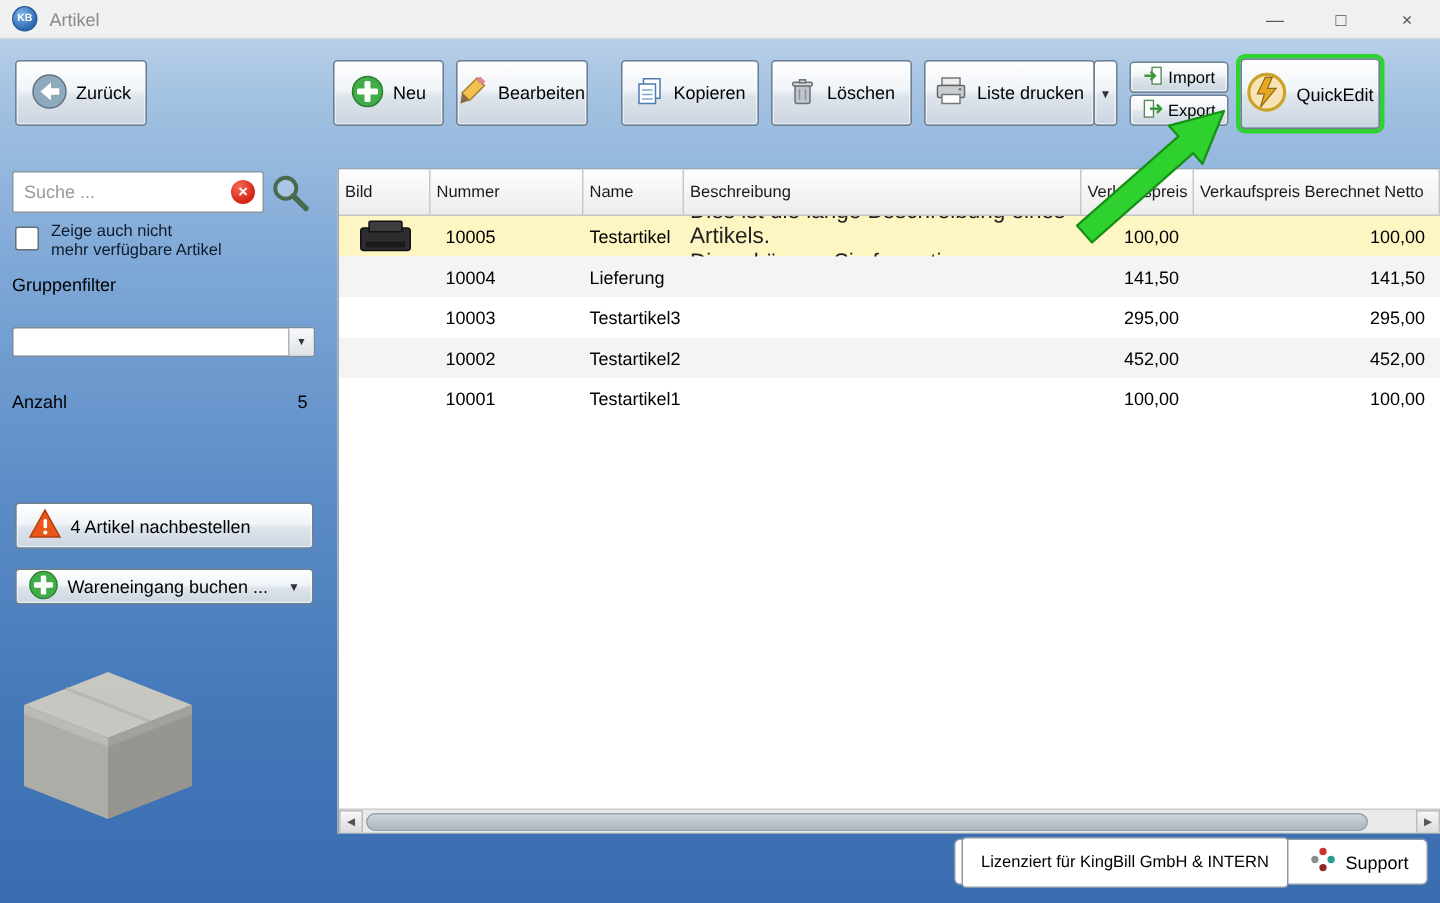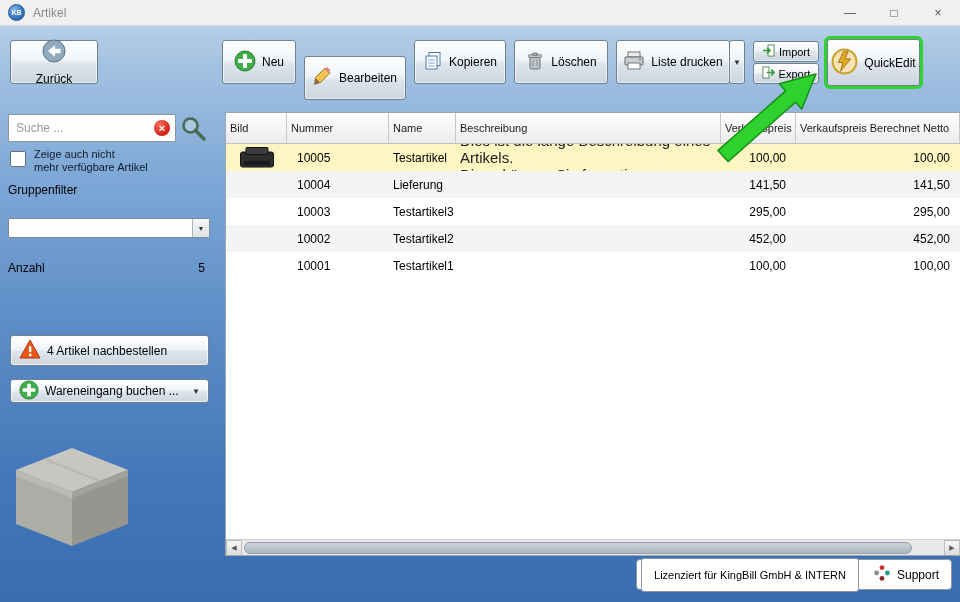--- a/index.html
+++ b/index.html
@@ -19,23 +19,23 @@
   .wbtn { width:44px; height:26px; display:flex; align-items:center; justify-content:center;
     color:#555; font-size:12px; cursor:default; }
 
   
   .btn { position:absolute; display:flex; align-items:center; justify-content:center; gap:6px;
     background:linear-gradient(180deg,#ffffff 0%,#f0f4f8 45%,#dde4eb 55%,#ccd6e0 100%);
     border:1px solid #6f8191; border-radius:3px; font-size:12px; color:#000;
     box-shadow:inset 0 1px 0 #fff, inset 0 0 0 1px rgba(255,255,255,.55); cursor:default; }
   .btn span.lbl { white-space:nowrap; }
 
-  .btn-back   { left:10px;  top:40px; width:88px;  height:44px;flex-direction:column; }
+  .btn-back   { left:10px;  top:40px; width:88px;  height:44px; }
   .btn-neu    { left:222px; top:40px; width:74px;  height:44px; }
-  .btn-edit   { left:304px; top:40px; width:102px; height:44px;margin-top:16px; }
+  .btn-edit   { left:304px; top:40px; width:88px; height:44px; }
   .btn-copy   { left:414px; top:40px; width:92px;  height:44px; }
   .btn-del    { left:514px; top:40px; width:94px;  height:44px; }
   .btn-print  { left:616px; top:40px; width:114px; height:44px; }
   .btn-printdd{ left:729px; top:40px; width:16px;  height:44px; font-size:8px; color:#333; }
   .btn-import { left:753px; top:41px; width:66px;  height:21px; font-size:11px; gap:4px; }
   .btn-export { left:753px; top:63px; width:66px;  height:21px; font-size:11px; gap:4px; }
   .btn-quick  { left:827px; top:39px; width:93px;  height:47px; box-shadow:0 0 0 3px #2fd32f, inset 0 1px 0 #fff; }
 
   
   .search-wrap { position:absolute; left:8px; top:114px; width:168px; height:28px; }

